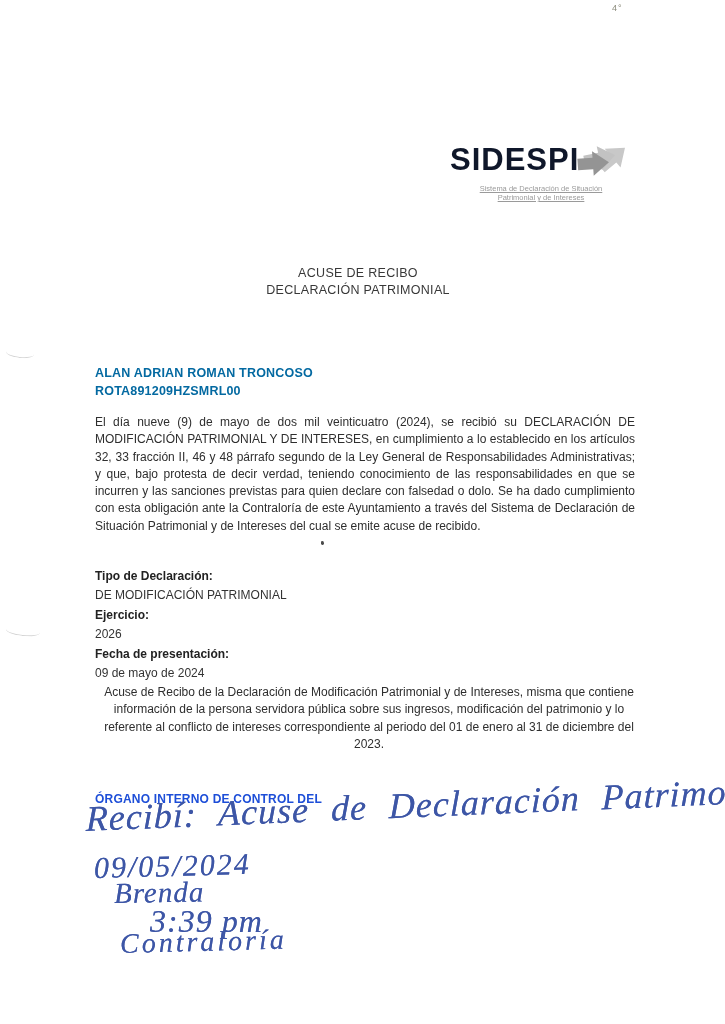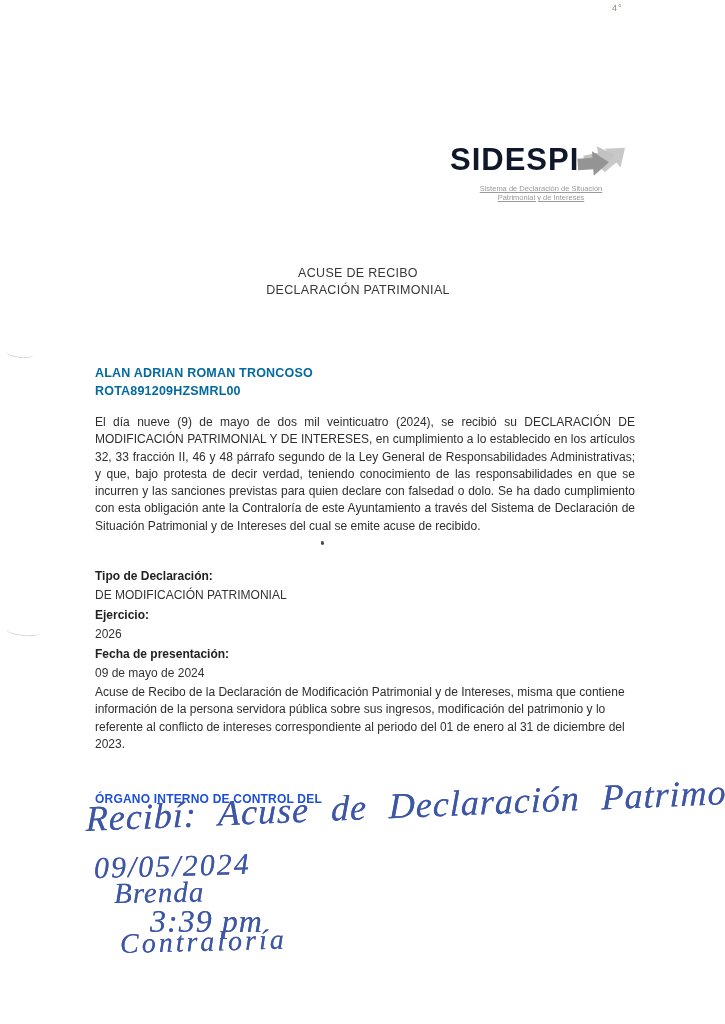--- a/index.html
+++ b/index.html
@@ -34,21 +34,21 @@
   
   .title { position:absolute; top:265px; left:0; width:716px; text-align:center;
     font-size:12.5px; line-height:16.5px; color:#383838; letter-spacing:.3px; }
 
   
   .recipient { position:absolute; top:365px; left:95px; font-size:12.5px;
     font-weight:bold; line-height:17.5px; color:#0369a1; letter-spacing:.2px; }
 
   
   .para { position:absolute; left:95px; font-size:12px; line-height:17.3px;
-    margin:0; color:#2e2e2e; }
+    margin:0; color:#2e2e2e;text-align:center; }
   .para.p1 { top:414px; width:540px; text-align:justify; }
   .para.p2 { top:684px; width:548px; }
 
   
   .details { position:absolute; top:567px; left:95px; font-size:12px; line-height:19.4px; }
   .drow { display:flex;flex-direction:column; }
   .dlabel { font-weight:bold; min-width:136px; color:#222; }
   .dvalue { color:#333; }
 
   

